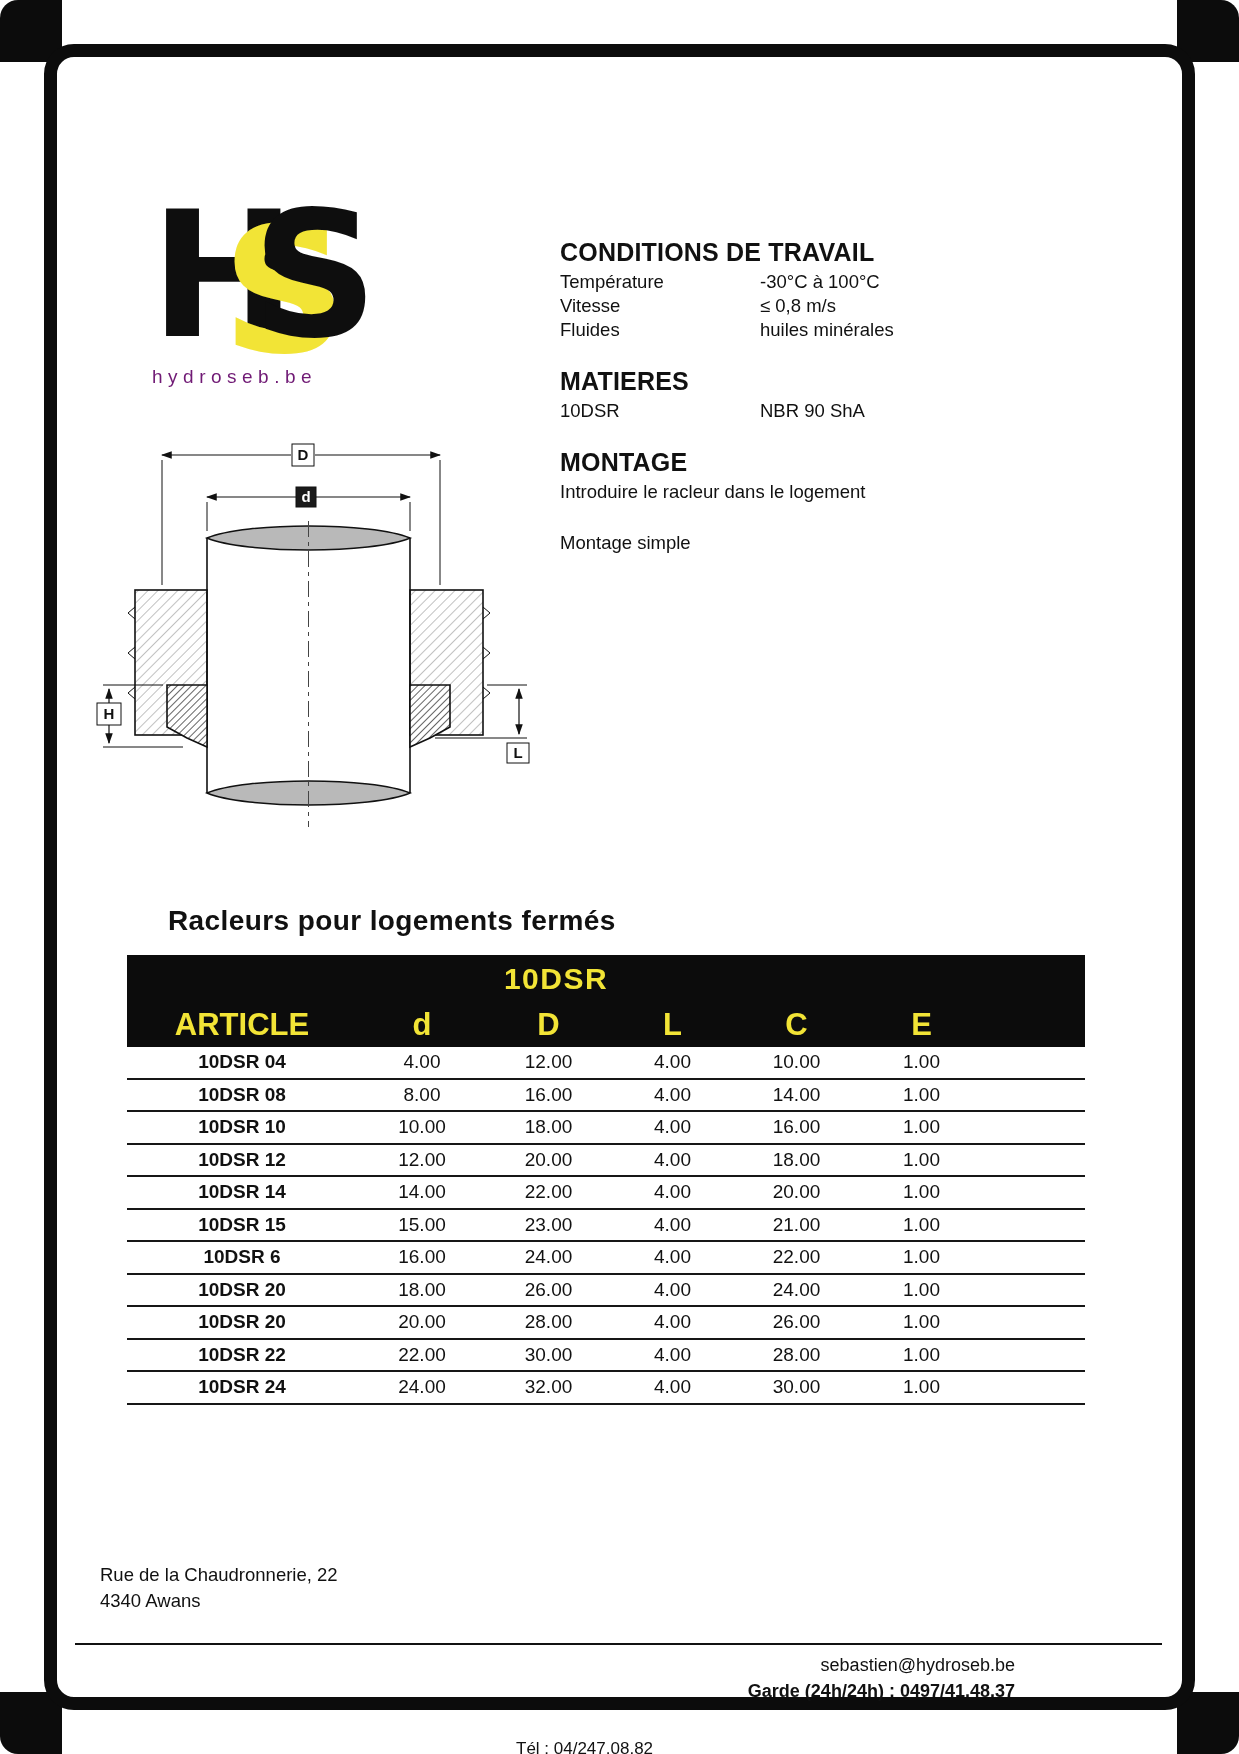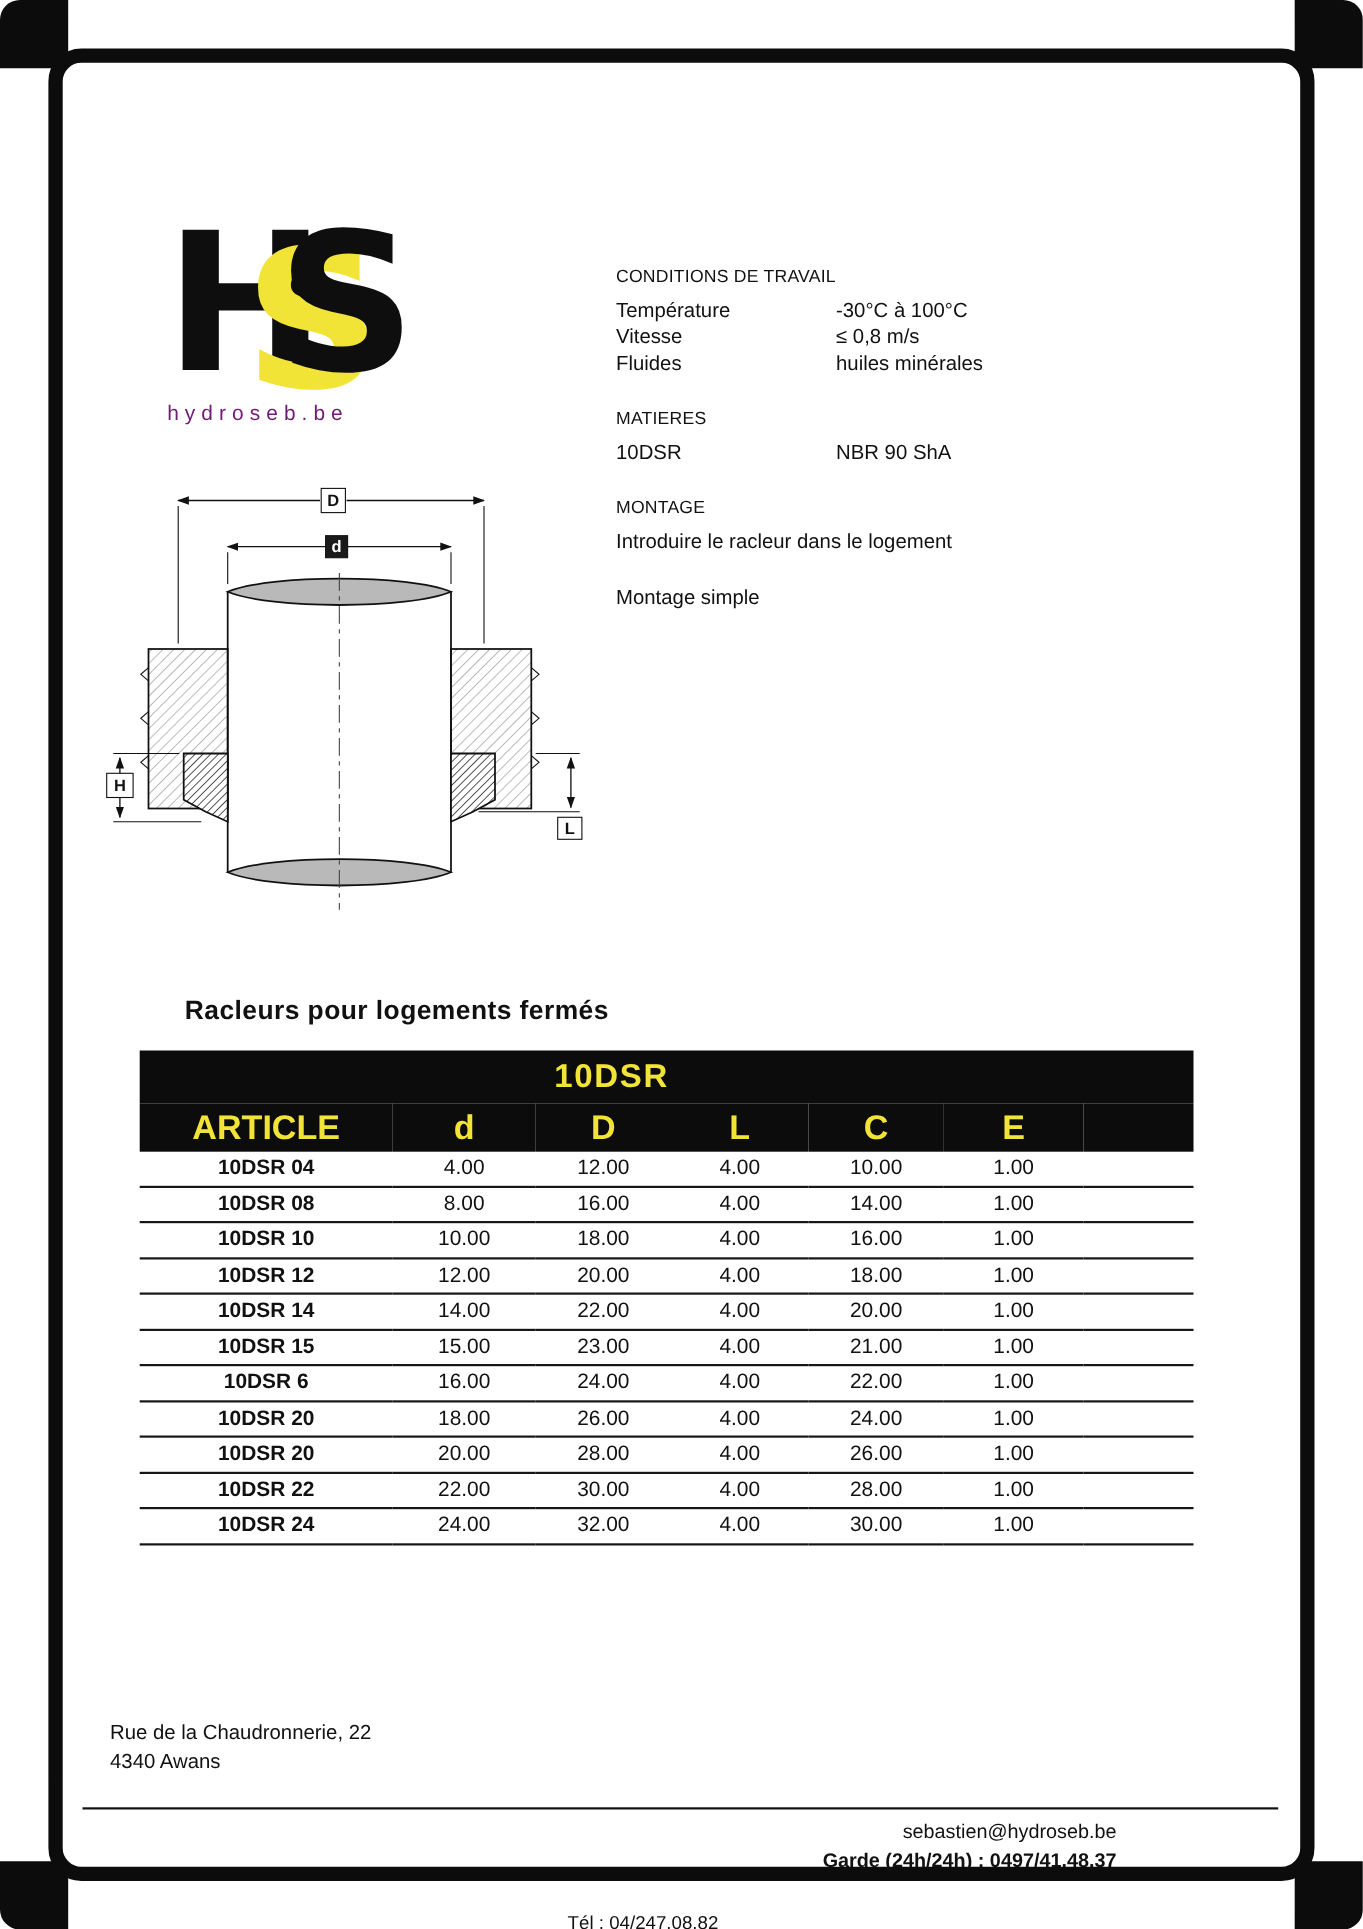--- a/index.html
+++ b/index.html
@@ -16,35 +16,35 @@
 
   
   .logo-svg{position:absolute;left:150px;top:196px;}
   .logo-letter-black{fill:#0e0e0e;font-family:"DejaVu Sans","Liberation Sans",sans-serif;font-weight:bold;font-size:175px;}
   .logo-letter-yellow{fill:var(--accent-yellow,#F2E436);font-family:"DejaVu Sans","Liberation Sans",sans-serif;font-weight:bold;font-size:175px;}
   .brand{position:absolute;left:152px;top:366px;font-size:19px;letter-spacing:5.5px;color:#701a75;}
 
   
   .info{position:absolute;left:560px;top:240px;width:500px;font-size:18.5px;line-height:24px;}
   .info-section{margin-bottom:27px;}
-  .info-title{font-weight:normal;font-size:16px;margin-bottom:6px;letter-spacing:0.2px;}
+  .info-title{font-weight:bold;font-size:25px;margin-bottom:6px;letter-spacing:0.2px;}
   .info-row .lbl{display:inline-block;width:200px;}
 
   
   .drawing{position:absolute;left:95px;top:435px;}
   .dim{stroke:#111;stroke-width:1.2;fill:none;}
   .ext{stroke:#111;stroke-width:1;fill:none;}
   .part{stroke:#111;stroke-width:1.6;}
   .dimlabel{font-family:"Liberation Sans",sans-serif;font-size:15px;font-weight:bold;fill:#111;text-anchor:middle;}
   .dimlabel.inv{fill:#fff;}
   .lblbox{fill:#fff;stroke:#111;stroke-width:1;}
   .lblbox.dark{fill:#1a1a1a;}
 
   
-  .section-title{position:absolute;left:168px;top:905px;font-size:24px;font-weight:bold;letter-spacing:0.4px;}
+  .section-title{position:absolute;left:168px;top:905px;font-size:28px;font-weight:bold;letter-spacing:0.4px;}
 
   
   .product-table{position:absolute;left:127px;top:955px;width:958px;border-collapse:collapse;table-layout:fixed;}
   .product-table th.t-title{background:var(--frame-black,#0c0c0c);color:var(--accent-yellow,#F2E436);
       font-size:30px;font-weight:bold;height:48px;letter-spacing:1.5px;text-align:center;padding:0 100px 0 0;}
   .product-table tr.cols th{background:var(--frame-black,#0c0c0c);color:var(--accent-yellow,#F2E436);
       font-size:31px;font-weight:bold;height:44px;text-align:center;padding:0;}
   .product-table td{height:30.5px;text-align:center;font-size:19px;border-bottom:2px solid #161616;padding:0;}
   .product-table td.article{font-weight:bold;}
 

